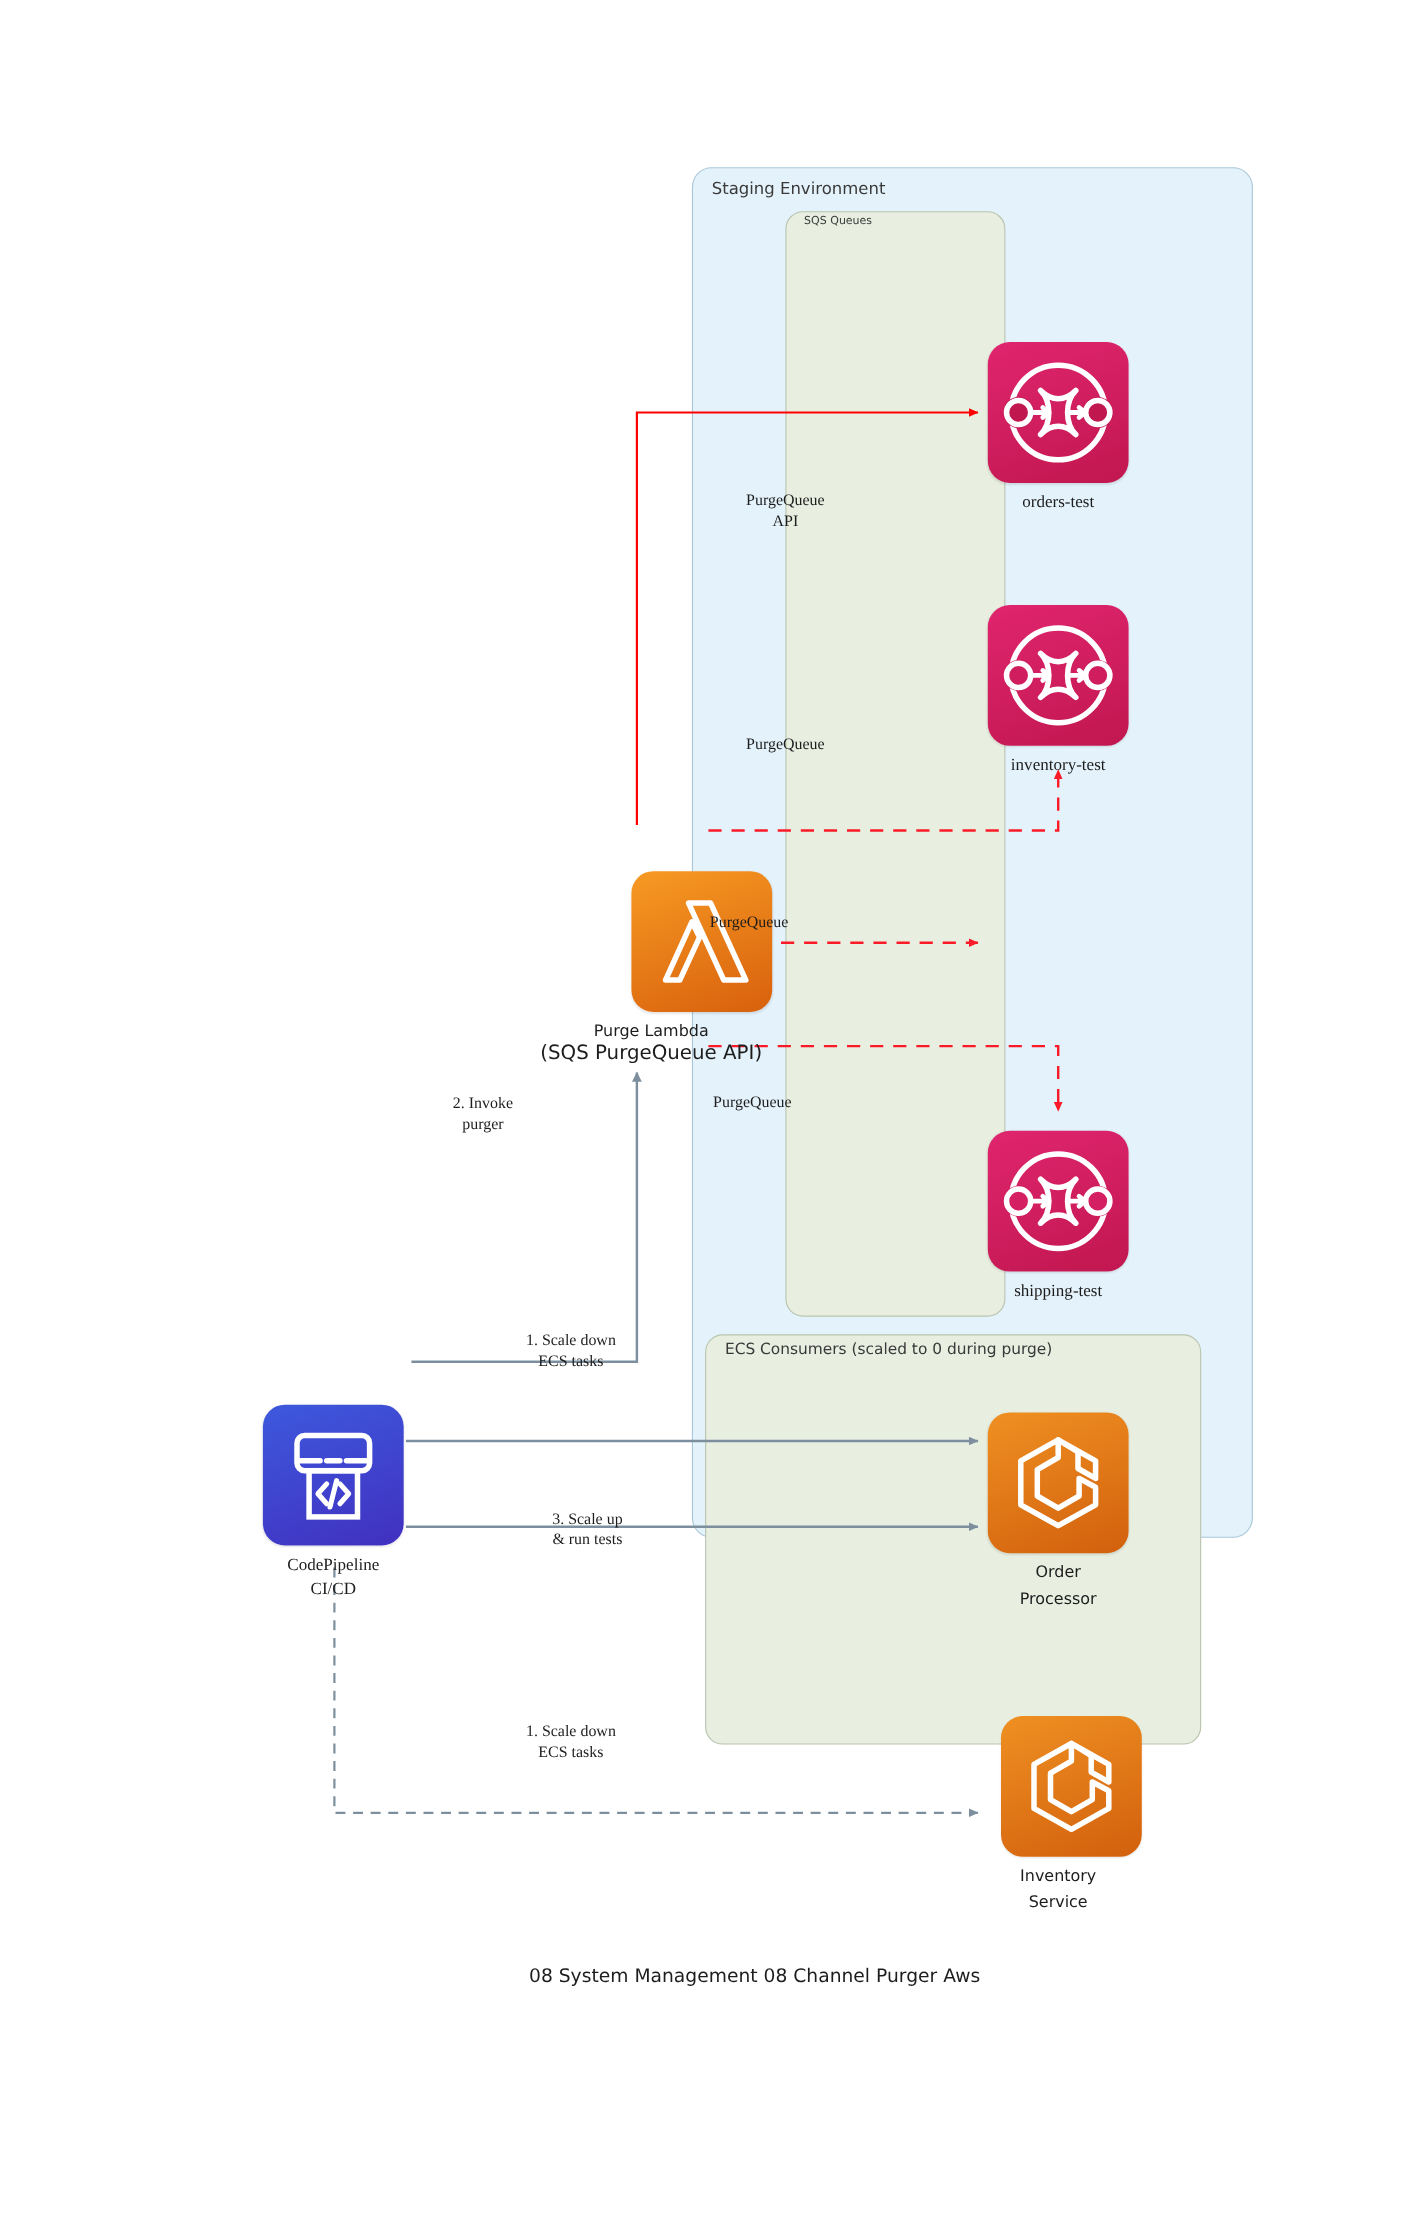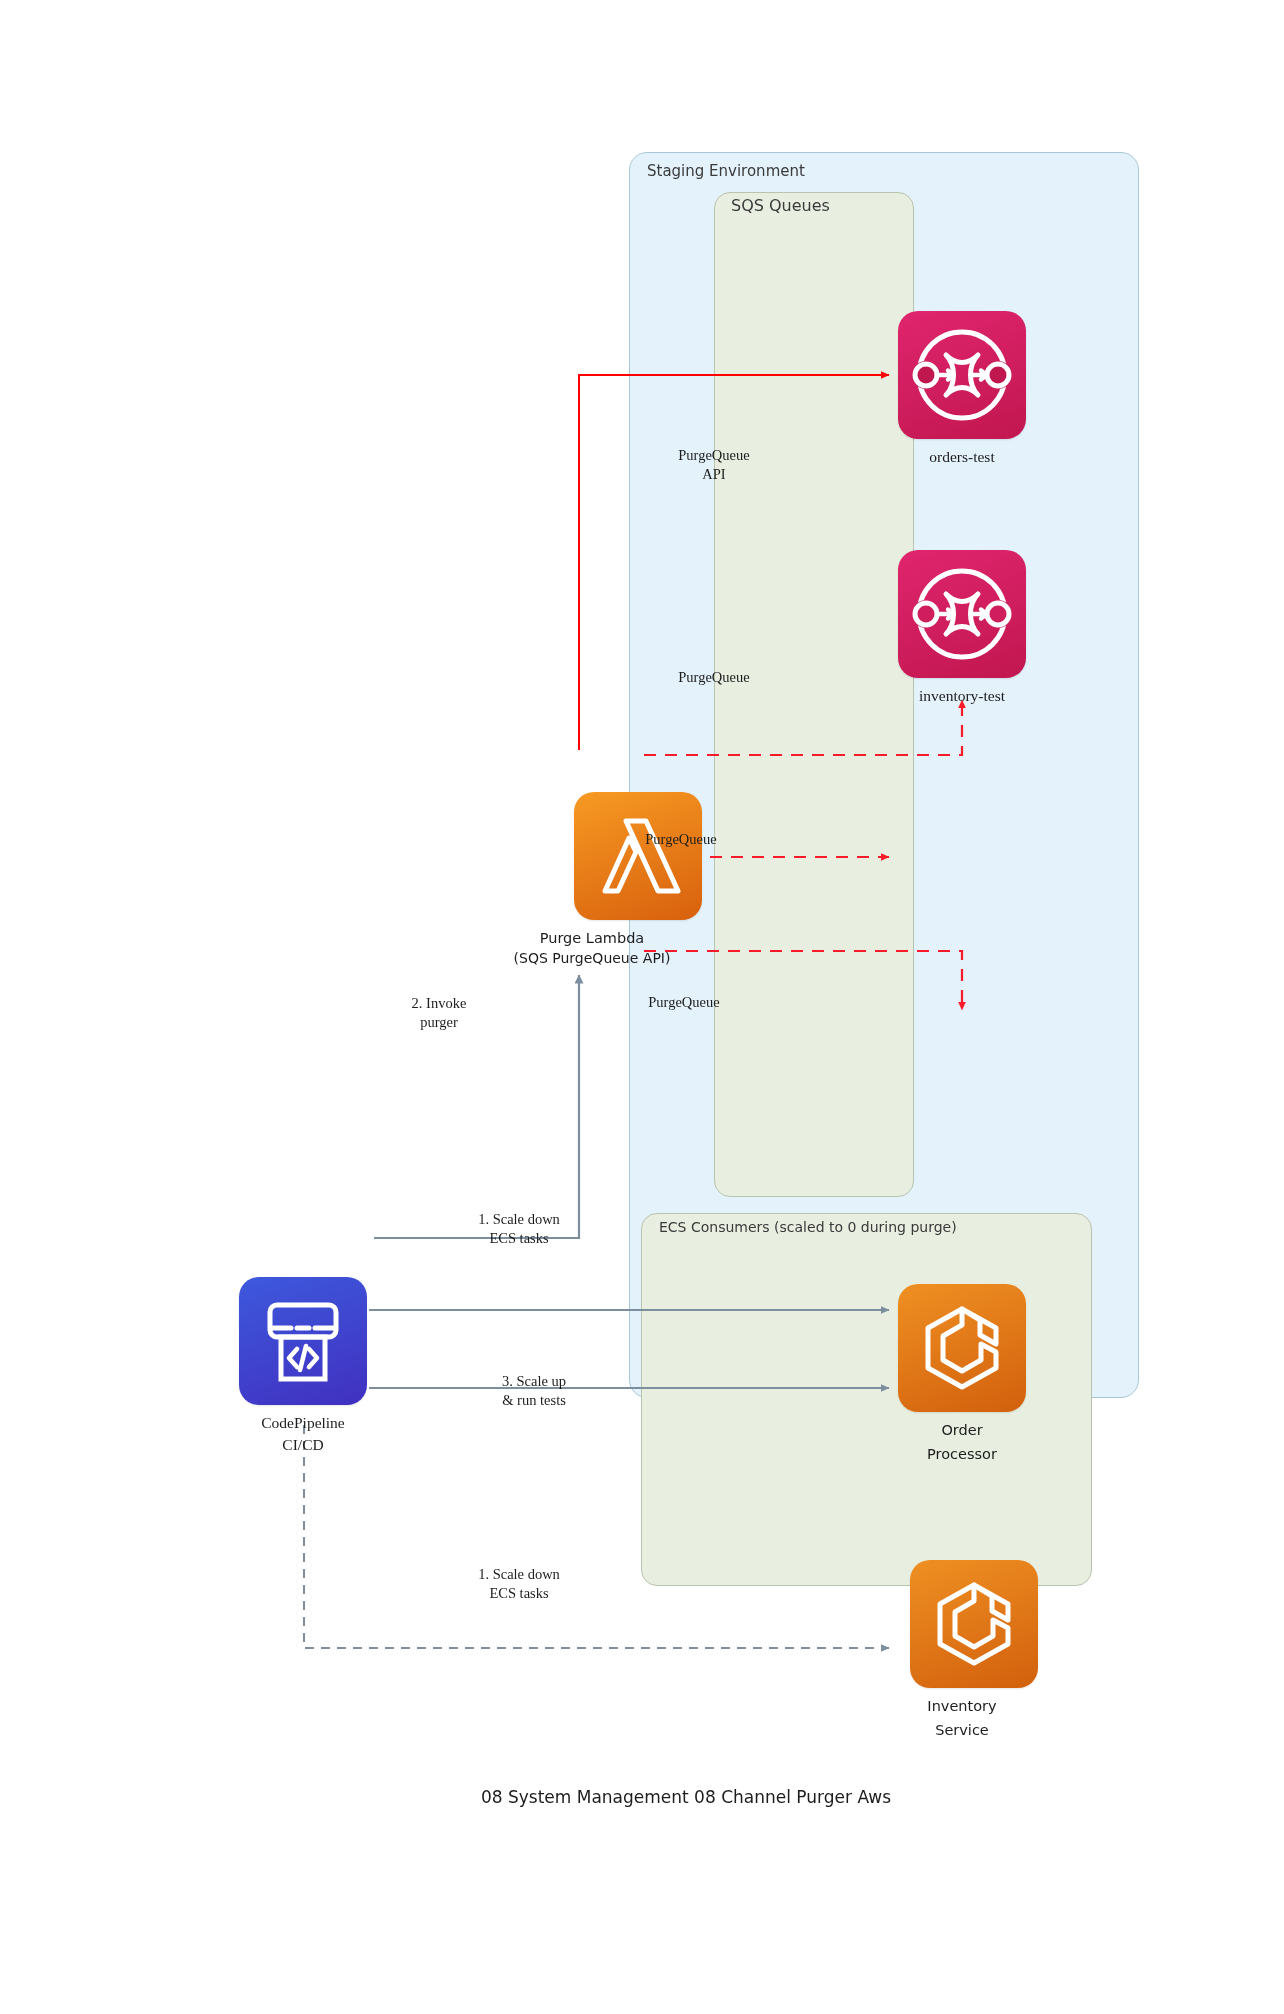--- a/index.html
+++ b/index.html
@@ -30,21 +30,21 @@
 </style>
 </head>
 <body>
 
 <div id="stage">
 
   <div class="group" style="left:585px;top:152px;width:510px;height:1246px;background:#e4f2fb;border:1px solid #a9c6d8;"></div>
   <div class="group-label" style="left:603px;top:162px;">Staging Environment</div>
 
   <div class="group" style="left:670px;top:192px;width:200px;height:1005px;background:#e8eee0;border:1px solid #b9c4ae;border-radius:16px;"></div>
-  <div class="group-label" style="left:687px;top:196px;font-size:16px;">SQS Queues</div>
+  <div class="group-label" style="left:687px;top:196px;font-size:10px;">SQS Queues</div>
 
   <div class="group" style="left:597px;top:1213px;width:451px;height:373px;background:#e8eee0;border:1px solid #b9c4ae;border-radius:16px;"></div>
   <div class="group-label" style="left:615px;top:1219px;font-size:14px;">ECS Consumers (scaled to 0 during purge)</div>
 
   <svg id="wires" viewBox="0 0 1284 2014" xmlns="http://www.w3.org/2000/svg">
     <defs>
       <marker id="arrowRed" markerWidth="9" markerHeight="8" refX="8.4" refY="4" orient="auto" markerUnits="userSpaceOnUse">
         <path d="M0,0 L9,4 L0,8 z" fill="#ff0000"></path>
       </marker>
       <marker id="arrowRedD" markerWidth="9" markerHeight="8" refX="8.4" refY="4" orient="auto" markerUnits="userSpaceOnUse">
@@ -117,30 +117,45 @@
         <rect x="86" y="50" width="28" height="28" rx="14" fill="#cf1d5e"></rect>
         <circle cx="100" cy="64" r="11" fill="none" stroke="#fff" stroke-width="5"></circle>
         <path d="M41,64 L54,64 M50,59.5 L55.5,64 L50,68.5" fill="none" stroke="#fff" stroke-width="4.4" stroke-linecap="round" stroke-linejoin="round"></path>
         <path d="M74,64 L87,64 M83,59.5 L88.5,64 L83,68.5" fill="none" stroke="#fff" stroke-width="4.4" stroke-linecap="round" stroke-linejoin="round"></path>
       </svg>
     </div>
     <div class="caption">inventory-test</div>
   </div>
 
 
+  <div class="node" style="left:854px;top:1028px;">
+    <div class="tile" style="background:linear-gradient(160deg,#e0256e 0%,#c1174f 100%);">
+      <svg viewBox="0 0 128 128" xmlns="http://www.w3.org/2000/svg">
+        <circle cx="64" cy="64" r="43" fill="none" stroke="#fff" stroke-width="5"></circle>
+        <path d="M48,44 C58,54 70,54 80,44 C70,54 70,74 80,84 C70,74 58,74 48,84 C58,74 58,54 48,44 Z" fill="none" stroke="#fff" stroke-width="5" stroke-linejoin="round"></path>
+        <rect x="14" y="50" width="28" height="28" rx="14" fill="#d41f63"></rect>
+        <circle cx="28" cy="64" r="11" fill="none" stroke="#fff" stroke-width="5"></circle>
+        <rect x="86" y="50" width="28" height="28" rx="14" fill="#d41f63"></rect>
+        <circle cx="100" cy="64" r="11" fill="none" stroke="#fff" stroke-width="5"></circle>
+        <path d="M41,64 L54,64 M50,59.5 L55.5,64 L50,68.5" fill="none" stroke="#fff" stroke-width="4.4" stroke-linecap="round" stroke-linejoin="round"></path>
+        <path d="M74,64 L87,64 M83,59.5 L88.5,64 L83,68.5" fill="none" stroke="#fff" stroke-width="4.4" stroke-linecap="round" stroke-linejoin="round"></path>
+      </svg>
+    </div>
+    <div class="caption">shipping-test</div>
+  </div>
 
   <div class="node" style="left:484px;top:792px;padding-left:46px;">
     <div class="tile" style="background:linear-gradient(160deg,#f79a23 0%,#d8600d 100%);">
       <svg viewBox="0 0 128 128" xmlns="http://www.w3.org/2000/svg">
         <path d="M31,99 L55,46 L62,60 L44,99 Z" fill="none" stroke="#fff" stroke-width="5" stroke-linejoin="round"></path>
         <path d="M52,29 L72,29 L104,99 L84,99 Z" fill="none" stroke="#fff" stroke-width="5" stroke-linejoin="round"></path>
       </svg>
     </div>
     <div class="caption" style="font-family:'DejaVu Sans',sans-serif;font-size:14.5px;">Purge Lambda</div>
-    <div class="caption" style="top:156px;font-family:'DejaVu Sans',sans-serif;font-size:14px;">(SQS PurgeQueue API)</div>
+    <div class="caption" style="top:156px;font-family:'DejaVu Sans',sans-serif;font-size:18px;">(SQS PurgeQueue API)</div>
   </div>
 
   <div class="node" style="left:195px;top:1277px;">
     <div class="tile" style="background:linear-gradient(160deg,#3d59dd 0%,#4130c0 100%);">
       <svg viewBox="0 0 128 128" xmlns="http://www.w3.org/2000/svg">
         <rect x="31" y="28" width="66" height="32" rx="7" fill="none" stroke="#fff" stroke-width="5"></rect>
         <path d="M33,51 L52,51 M58,51 L70,51 M76,51 L95,51" stroke="#fff" stroke-width="5" stroke-linecap="round"></path>
         <rect x="42" y="60" width="44" height="42" fill="none" stroke="#fff" stroke-width="5"></rect>
         <path d="M58,72 L50,81 L58,90" fill="none" stroke="#fff" stroke-width="4.6" stroke-linecap="round" stroke-linejoin="round"></path>
         <path d="M70,72 L78,81 L70,90" fill="none" stroke="#fff" stroke-width="4.6" stroke-linecap="round" stroke-linejoin="round"></path>

